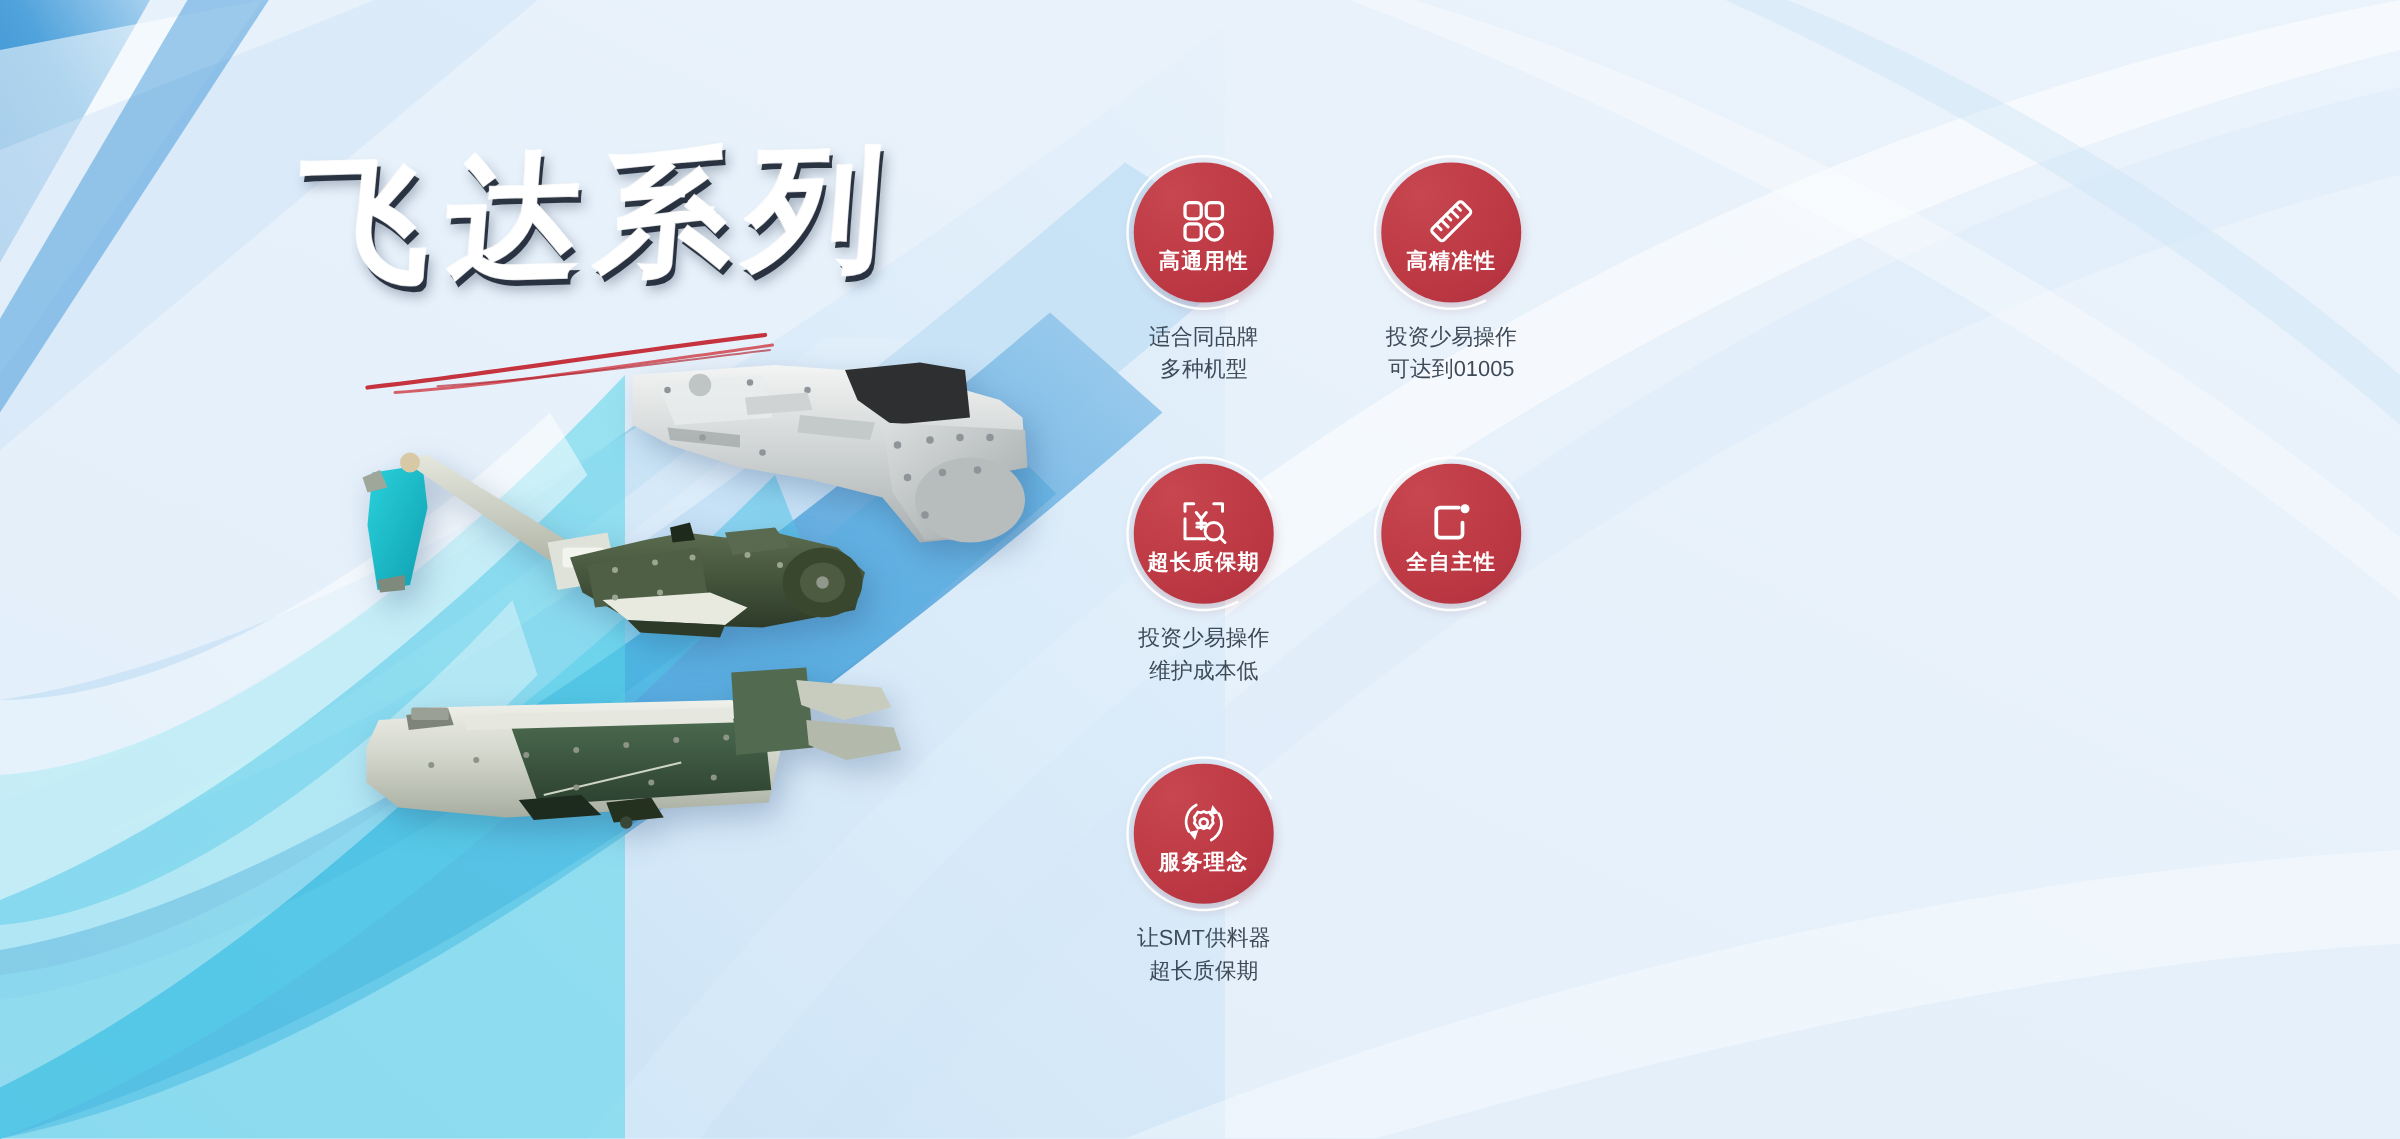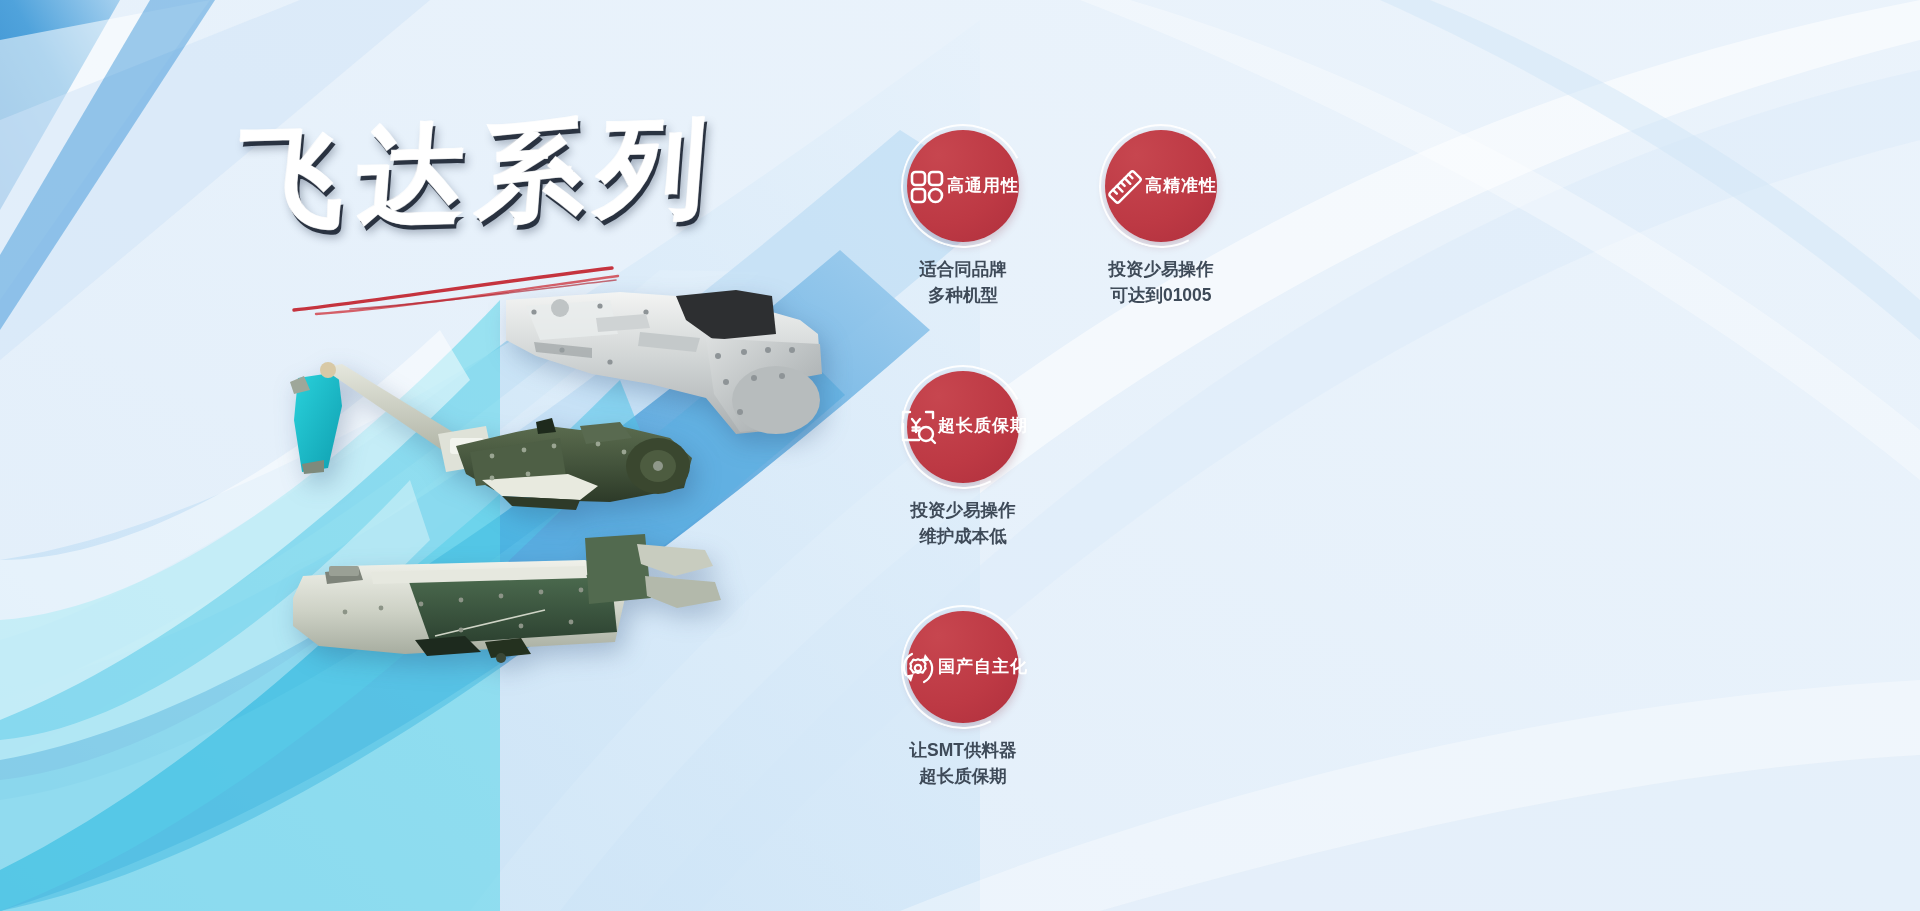--- a/index.html
+++ b/index.html
@@ -51,21 +51,21 @@
     display:grid;grid-template-columns:1fr 1fr;grid-template-rows:1fr 1fr 1fr;
     column-gap:16px;row-gap:62px;
   }
   .feature{
     position:relative;display:flex;flex-direction:column;align-items:center;
   }
   .badge{
     position:relative;width:112px;height:112px;border-radius:50%;
     background:radial-gradient(130% 130% at 28% 22%, #c7464f 0%, #bd3944 48%, #a82a39 100%);
     box-shadow:0 4px 10px rgba(120,25,40,.22);
-    display:flex;flex-direction:row;align-items:center;justify-content:center;
+    display:flex;flex-direction:column;align-items:center;justify-content:center;
   }
   .badge::after{
     content:"";position:absolute;left:-6px;top:-6px;right:-6px;bottom:-6px;
     border-radius:50%;
     border:2px solid rgba(255,255,255,.92);
     border-right-color:transparent;
     border-bottom-color:rgba(255,255,255,.92);
     transform:rotate(18deg);
     pointer-events:none;
   }
@@ -73,21 +73,21 @@
     width:40px;height:40px;margin-top:4px;margin-bottom:3px;
     display:flex;align-items:center;justify-content:center;
   }
   .badge-icon svg{display:block;}
   .badge-label{
     color:#fff;font-size:17px;font-weight:700;letter-spacing:1px;line-height:1.1;
     white-space:nowrap;
   }
   .feature-caption{
     margin-top:14px;text-align:center;color:#3e4a58;
-    font-size:17.5px;line-height:1.5;font-weight:700;white-space:nowrap;
+    font-size:17.5px;line-height:1.5;font-weight:400;white-space:nowrap;
   }
   .feature-caption span{display:block;}
 </style>
 </head>
 <body>
 
 <div id="banner">
 
   <div class="bg-layer">
     <svg viewBox="0 0 1920 911" preserveAspectRatio="none">
@@ -340,35 +340,44 @@
         <span class="badge-label">超长质保期</span>
       </div>
       <div class="feature-caption">
         <span>投资少易操作</span>
         <span>维护成本低</span>
       </div>
     </div>
 
 
     <div class="feature">
+      <div class="badge">
+        <span class="badge-icon">
+          <svg width="40" height="40" viewBox="0 0 40 40" fill="none" stroke="#fff" stroke-width="3" stroke-linecap="round" stroke-linejoin="round">
+            <path d="M26,8 H11 a3,3 0 0 0 -3,3 V29 a3,3 0 0 0 3,3 H26 a3,3 0 0 0 3,-3 V20"></path>
+            <circle cx="31" cy="9" r="3.6" fill="#fff" stroke="none"></circle>
+          </svg>
+        </span>
+        <span class="badge-label">全自主性</span>
+      </div>
     </div>
 
     <div class="feature">
       <div class="badge">
         <span class="badge-icon">
           <svg width="40" height="40" viewBox="0 0 40 40" fill="none" stroke="#fff" stroke-width="2.2" stroke-linecap="round" stroke-linejoin="round">
             <path d="M32,13 A15,15 0 0 1 26,34"></path>
             <path d="M8,27 A15,15 0 0 1 14,6"></path>
             <path d="M27,6 l5,6.5 l-7.6,1.6 Z" fill="#fff" stroke="none"></path>
             <path d="M13,34 l-5,-6.5 l7.6,-1.6 Z" fill="#fff" stroke="none"></path>
             <path d="M20,11.2 l2.3,1.0 l2.4,-0.6 l1.3,2.2 l1.6,1.9 l-0.7,2.4 l0.7,2.4 l-1.6,1.9 l-1.3,2.2 l-2.4,-0.6 l-2.3,1.0 l-2.3,-1.0 l-2.4,0.6 l-1.3,-2.2 l-1.6,-1.9 l0.7,-2.4 l-0.7,-2.4 l1.6,-1.9 l1.3,-2.2 l2.4,0.6 Z"></path>
             <circle cx="20" cy="20" r="3.2"></circle>
           </svg>
         </span>
-        <span class="badge-label">国产自主化</span>
+        <span class="badge-label">服务理念</span>
       </div>
       <div class="feature-caption">
         <span>让SMT供料器</span>
         <span>超长质保期</span>
       </div>
     </div>
 
   </div>
 </div>
 

